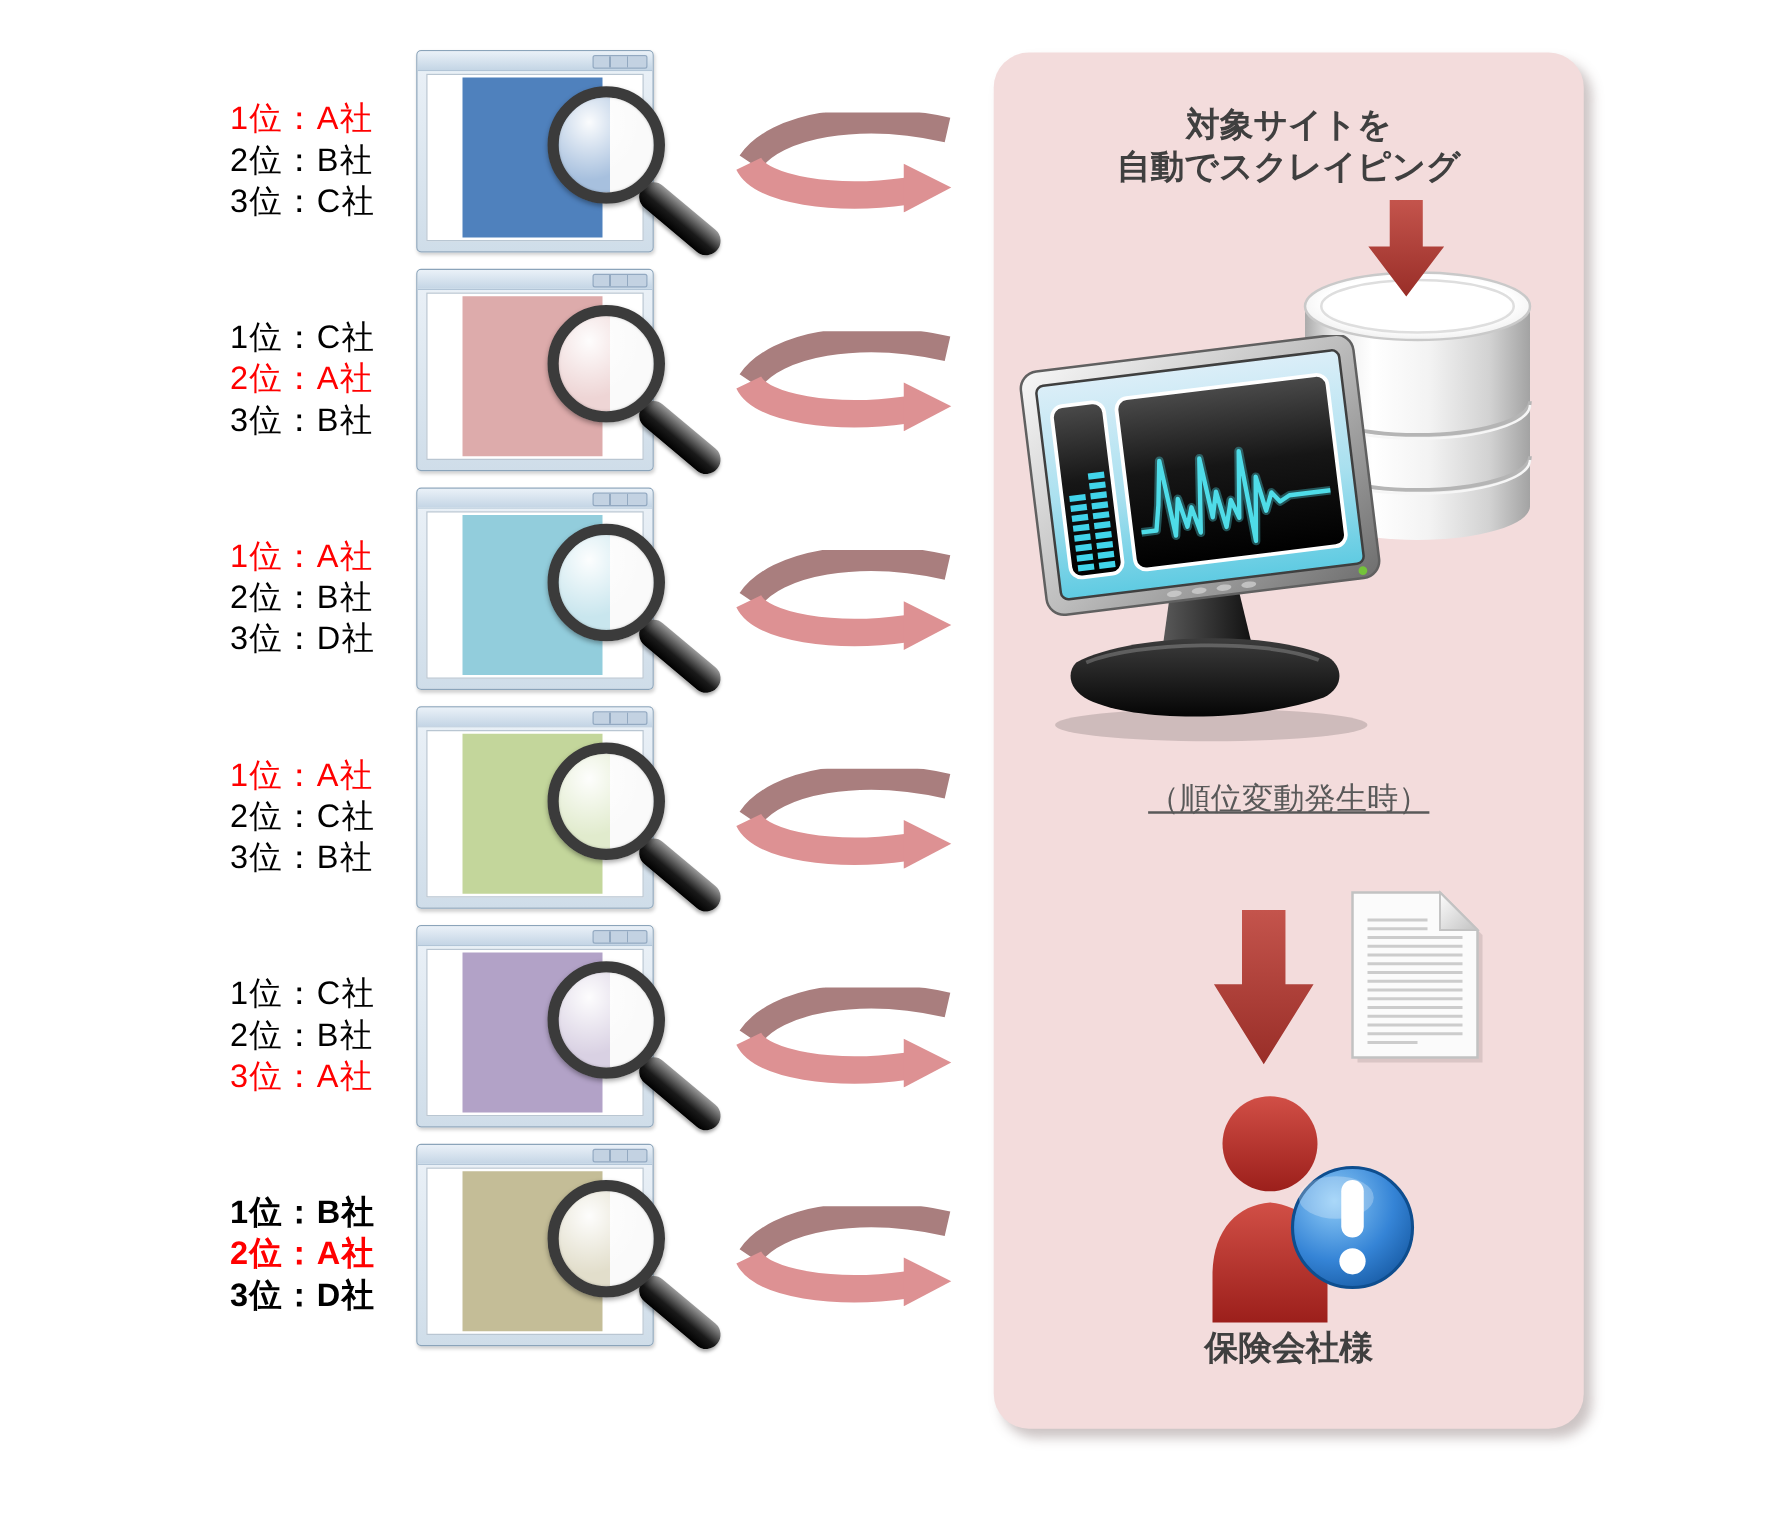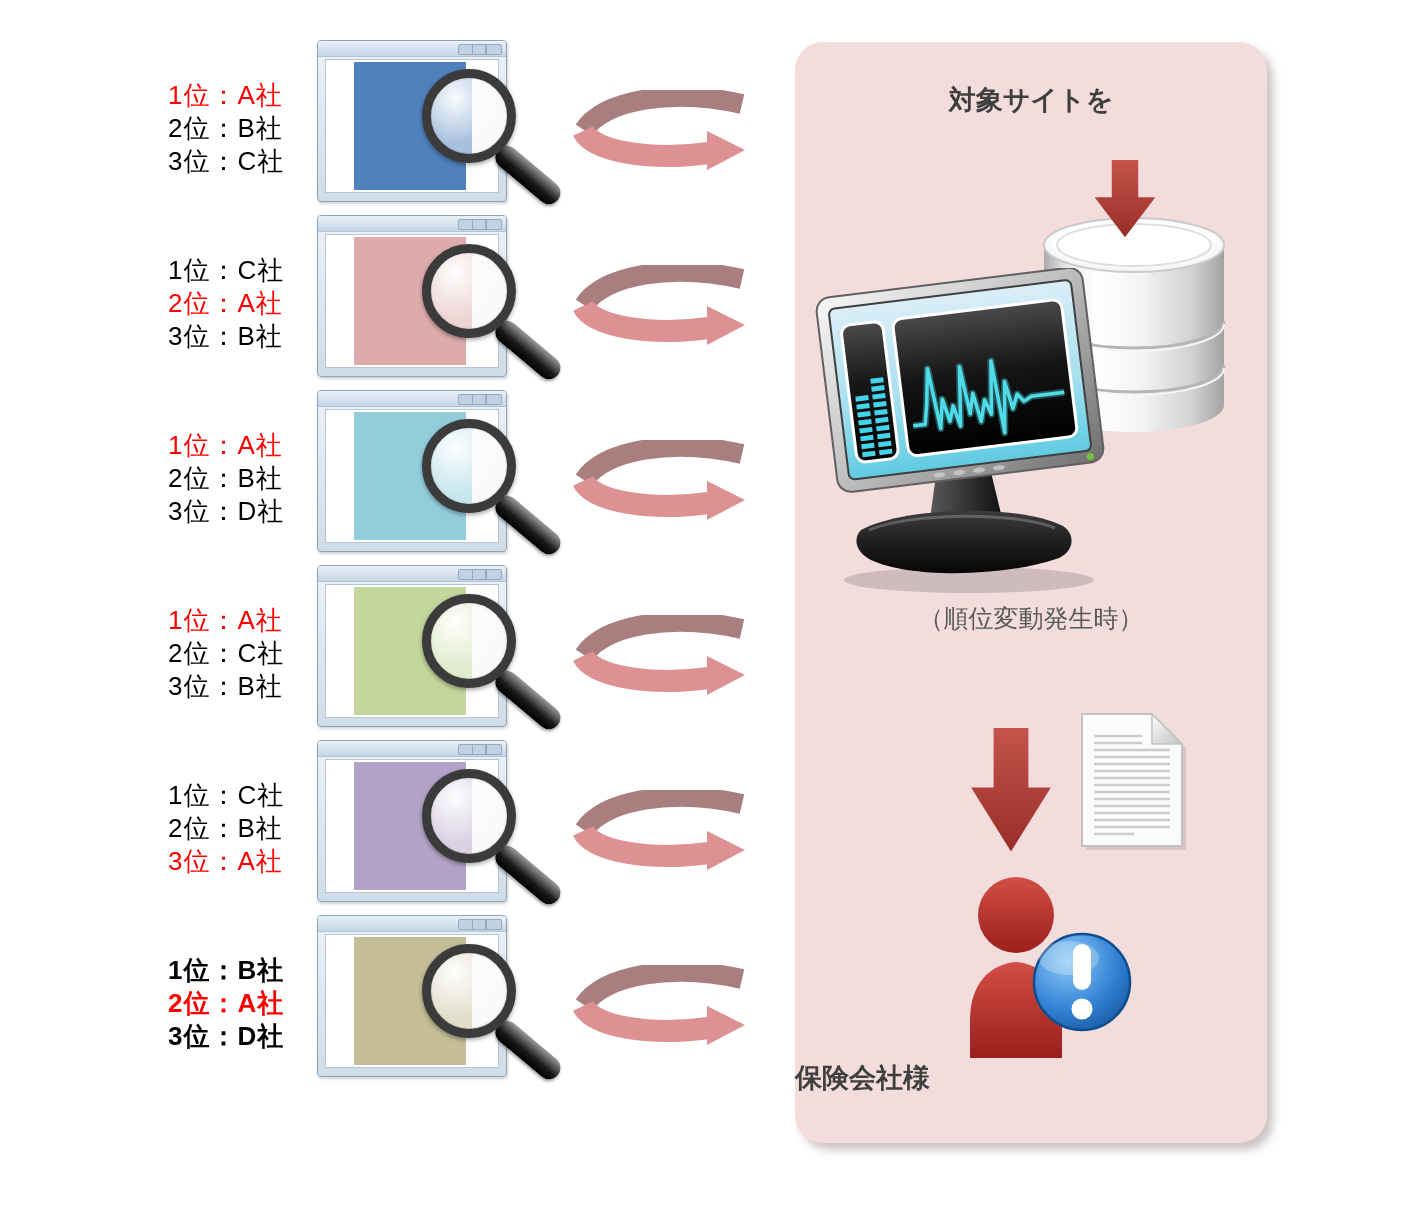--- a/index.html
+++ b/index.html
@@ -3,21 +3,21 @@
 <meta charset="utf-8">
 <style>
   html,body{margin:0;padding:0;background:#ffffff;}
   .stage{
     position:relative;width:1420px;height:1217px;background:#ffffff;overflow:hidden;
     font-family:"Liberation Sans","DejaVu Sans",sans-serif;
   }
   .abs{position:absolute;}
 
   
-  .blog-row{position:absolute;left:0;width:780px;height:160px;padding-left:40px;}
+  .blog-row{position:absolute;left:16px;width:780px;height:160px;padding-left:40px;}
   .ranks{
     position:absolute;left:168px;top:calc(50% + 8px);transform:translateY(-50%);
     font-size:26px;line-height:33px;color:#000;white-space:nowrap;letter-spacing:1px;
   }
   .rank-hi{color:var(--highlight,#ff0000);}
 
   .bwindow{
     position:absolute;left:317px;top:0;width:188px;height:160px;
     border:1px solid #8ba4ba;border-radius:4px;
     background:linear-gradient(#ecf2f8,#cfdde9);
@@ -52,22 +52,22 @@
   
   .panel{
     position:absolute;left:795px;top:42px;width:472px;height:1101px;
     background:var(--panel-bg,#f3dcdc);border-radius:28px;
     box-shadow:6px 7px 9px rgba(110,85,85,.35);
   }
   .panel-title{position:absolute;top:42px;left:0;right:0;text-align:center;
     font-weight:bold;font-size:27px;line-height:33px;color:#3f3f3f;}
   .alert-label{position:absolute;top:560px;left:0;right:0;text-align:center;color:#3f3f3f;}
   .alert-label .l1{font-weight:bold;font-size:27px;line-height:30px;}
-  .alert-label .l2{font-size:25px;color:#595959;margin-top:0;}
-  .recipient{position:absolute;top:1018px;left:0;right:0;
+  .alert-label .l2{font-size:25px;color:#595959;margin-top:20px;text-decoration:underline;}
+  .recipient{position:absolute;top:1018px;left:0;right:0;text-align:center;
     font-weight:bold;font-size:27px;color:#3f3f3f;}
 </style>
 </head>
 <body>
 
 <div class="stage">
 
   <div id="blog-rows">
       <div class="blog-row" style="top: 40px;">
         <div class="ranks">
@@ -215,20 +215,21 @@
       </div>
     </div>
 
   <div class="caption">
   </div>
 
   <div class="panel">
 
     <div class="panel-title">
       <div>対象サイトを</div>
+      <div>自動でスクレイピング</div>
     </div>
 
     <svg class="abs" style="left:243px;top:161px;width:192px;height:240px" viewBox="0 0 192 240">
       <defs>
         <linearGradient id="dbBody" x1="0" y1="0" x2="1" y2="0">
           <stop offset="0" stop-color="#ababab"></stop>
             <stop offset="0.12" stop-color="#e8e8e8"></stop>
           <stop offset="0.3" stop-color="#ffffff"></stop>
             <stop offset="0.55" stop-color="#f3f3f3"></stop>
           <stop offset="0.82" stop-color="#d2d2d2"></stop>

